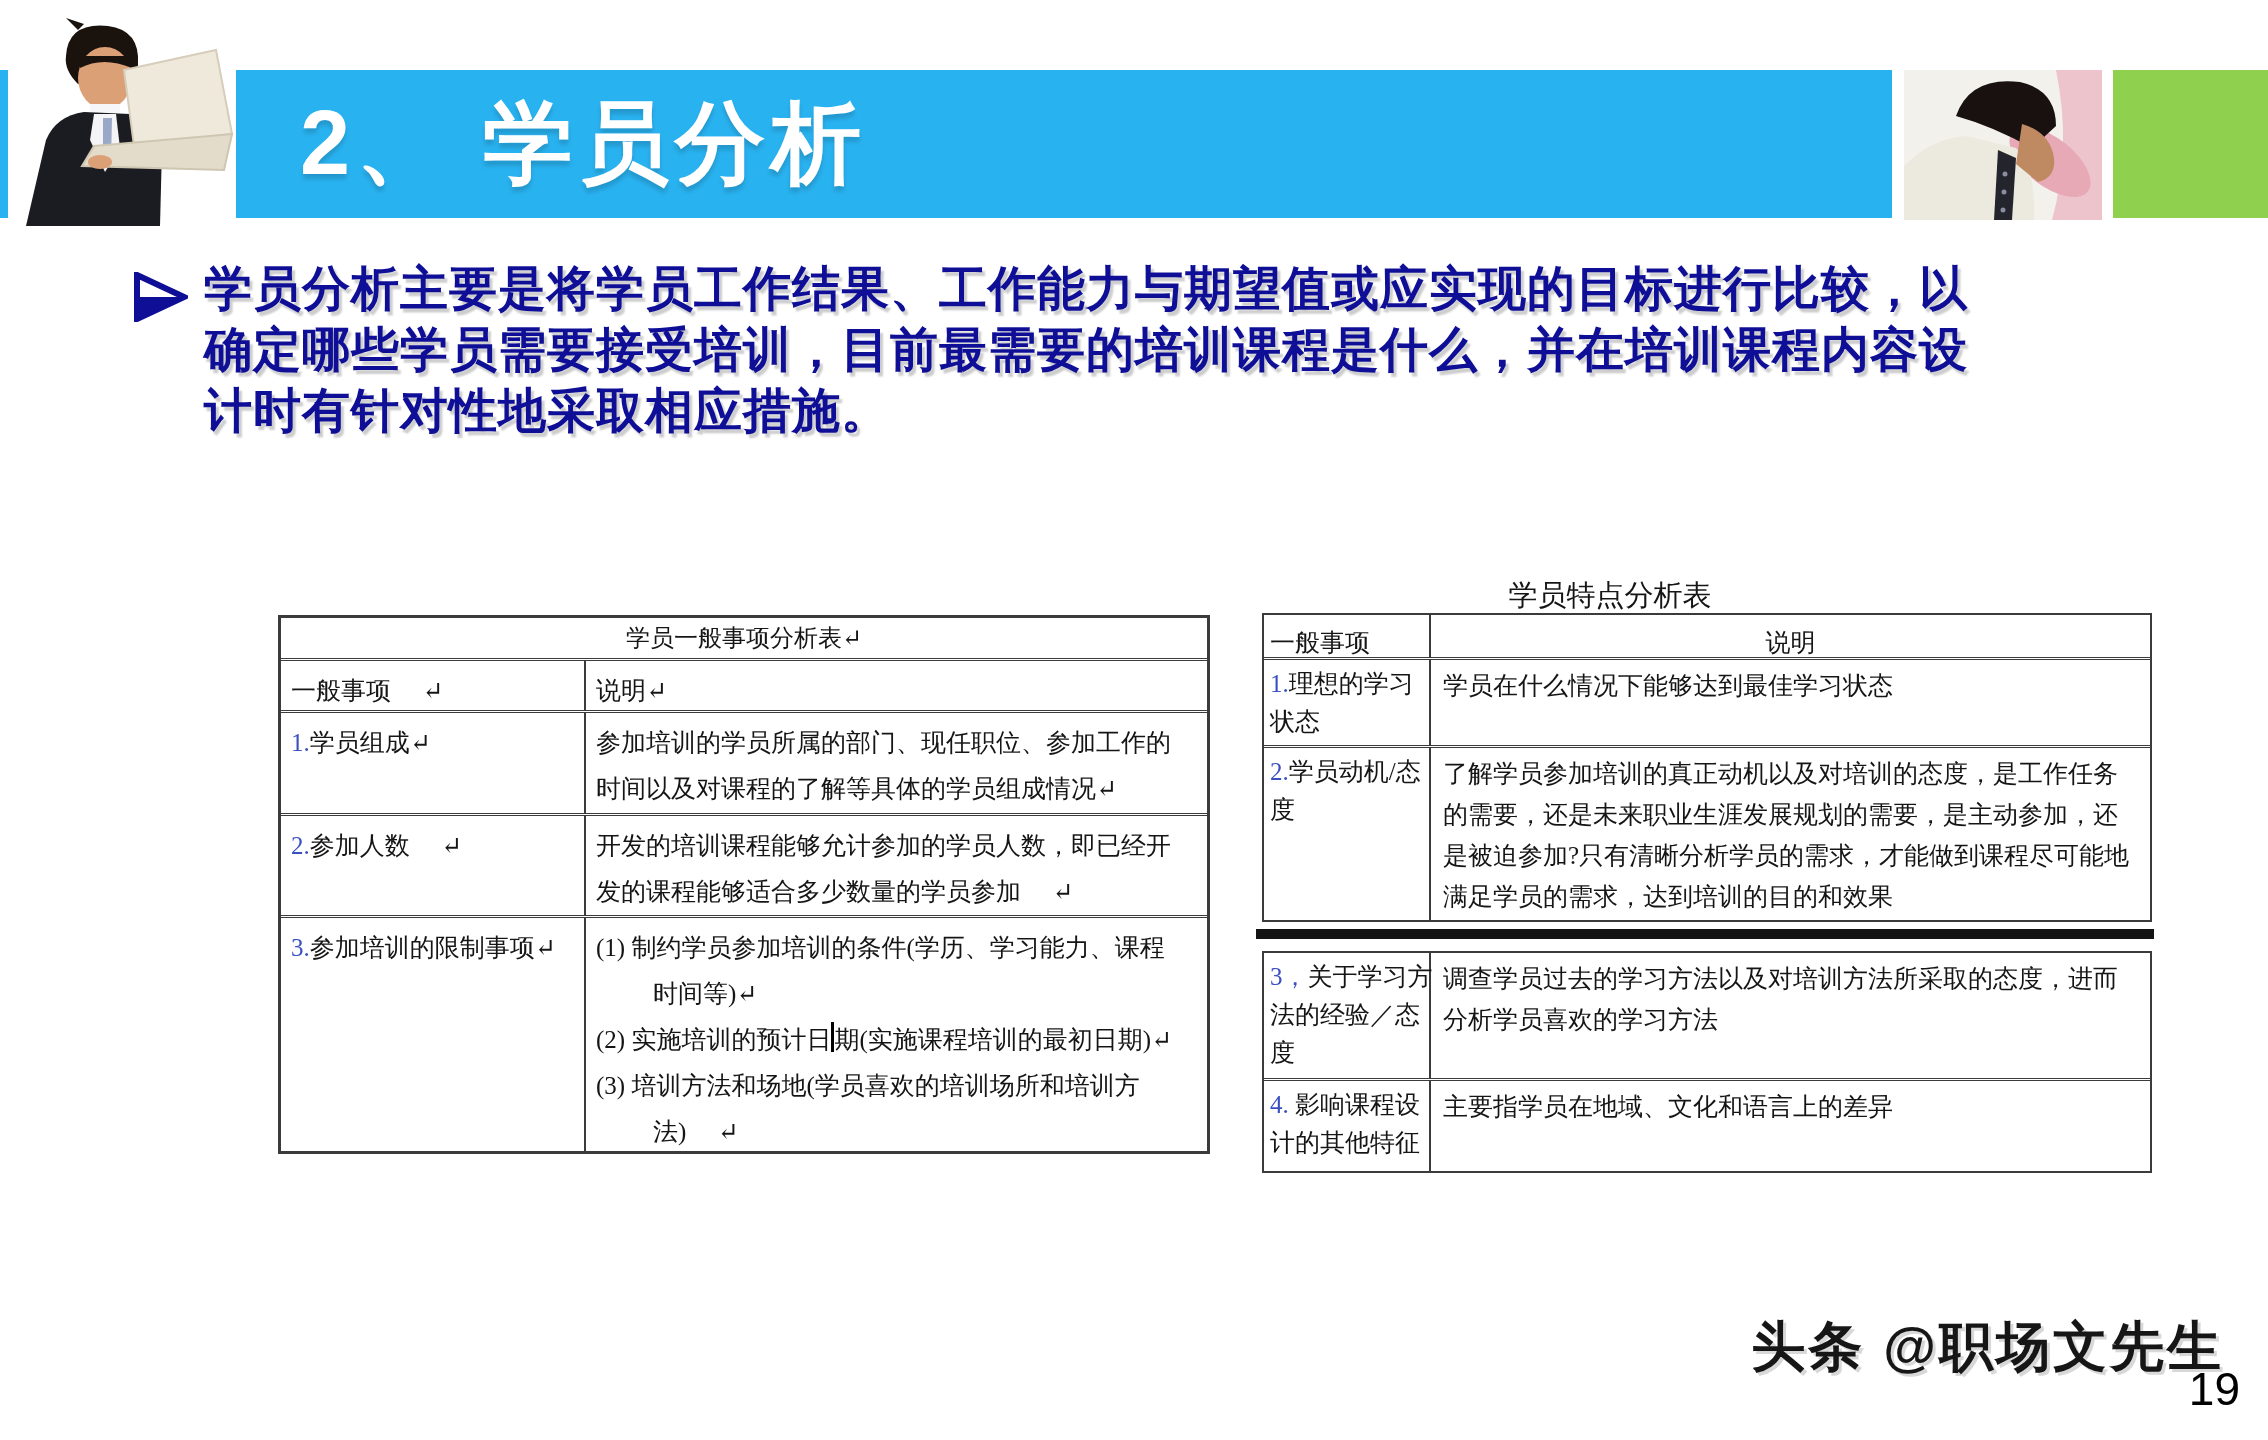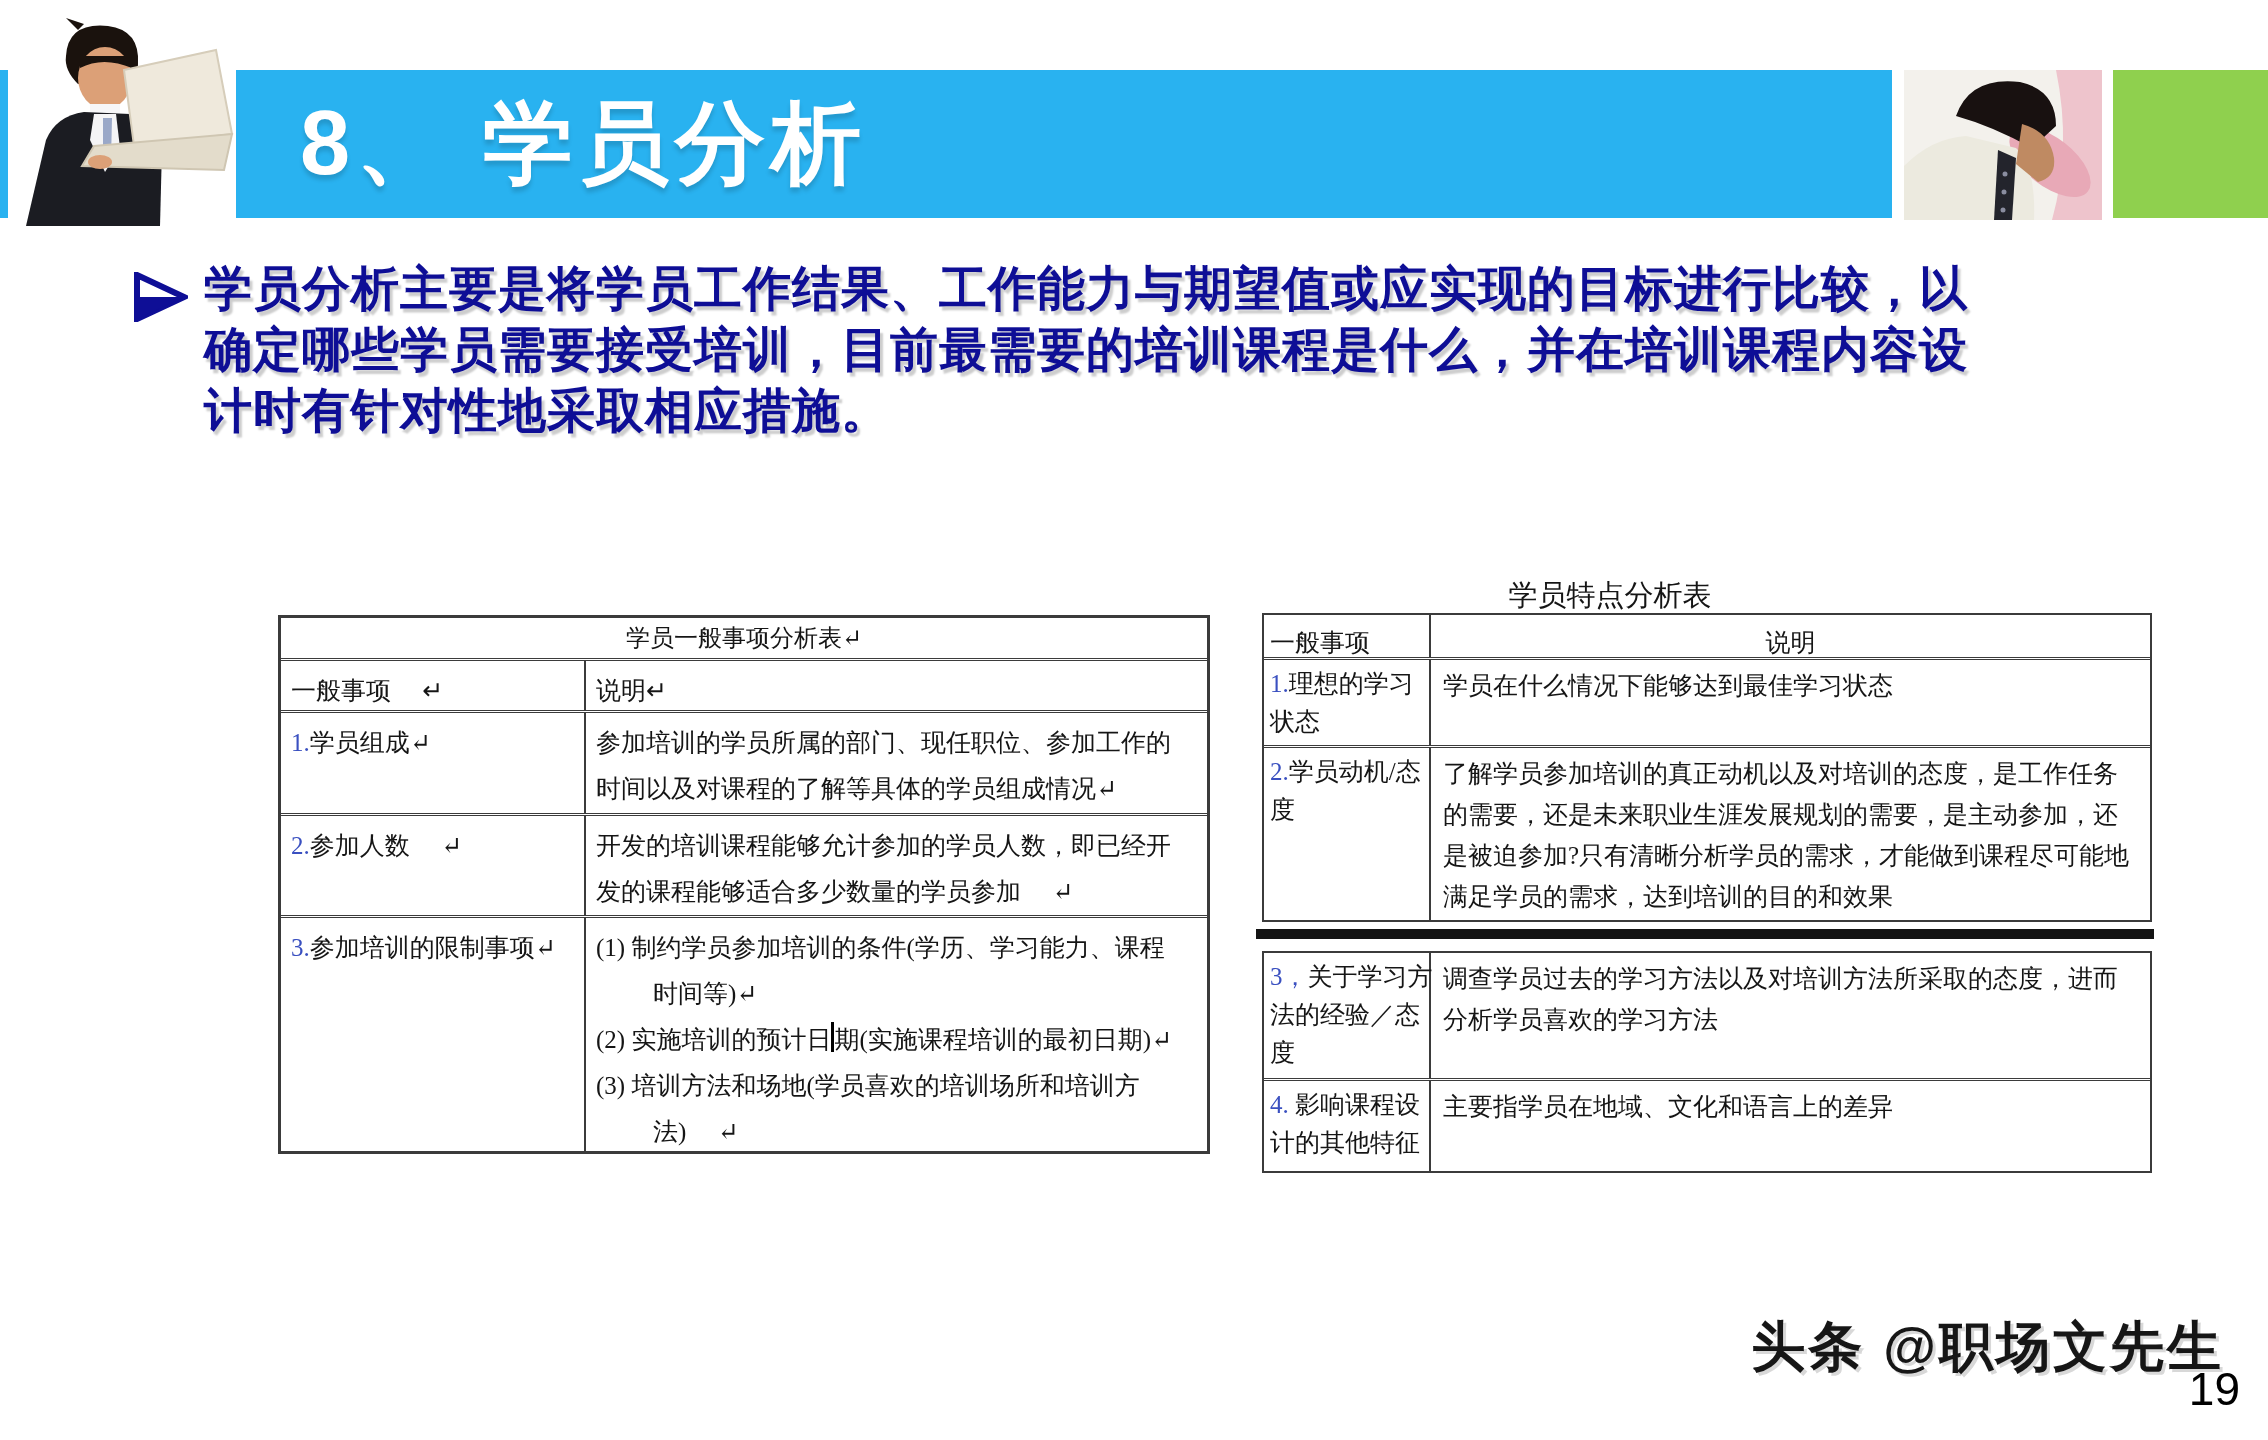--- a/index.html
+++ b/index.html
@@ -28,21 +28,21 @@
   
   .wtable{position:absolute;background:#ffffff;border:3px solid #3b3b3b;
     font-family:"Liberation Serif","DejaVu Serif",serif;color:#151515;font-size:25px;}
   .ltable{left:278px;top:615px;width:926px;}
   .lt-title{height:40px;line-height:40px;text-align:center;font-size:24px;
     border-bottom:3px double #3b3b3b;white-space:pre;}
   .trow{display:flex;border-bottom:3px double #3b3b3b;box-sizing:border-box;}
   .trow:last-child{border-bottom:none;}
   .lt-c1{width:305px;border-right:2px solid #3b3b3b;padding:7px 0 0 10px;box-sizing:border-box;}
   .lt-c2{flex:1;padding:7px 0 0 10px;box-sizing:border-box;}
-  .h-head{height:52px;font-family:Liberation Serif, serif;} .h-r1{height:103px;} .h-r2{height:102px;} .h-r3{height:233px;}
+  .h-head{height:52px;} .h-r1{height:103px;} .h-r2{height:102px;} .h-r3{height:233px;}
   .ln{white-space:pre;line-height:46px;}
   .ln.indent{padding-left:57px;}
   .num{color:#3A50C0;}
   .caret{display:inline-block;width:3px;height:30px;background:#000;vertical-align:-4px;}
   
   .rt-title{position:absolute;left:1430px;top:576px;width:360px;text-align:center;
     font-family:"Liberation Serif","DejaVu Serif",serif;font-size:29px;color:#151515;white-space:pre;}
   .rtable1{left:1262px;top:613px;width:886px;border-width:2px;}
   .rtable2{left:1262px;top:951px;width:886px;border-width:2px;}
   .rt-c1{width:167px;border-right:2px solid #3b3b3b;padding:5px 4px 0 6px;box-sizing:border-box;}
@@ -59,21 +59,21 @@
     letter-spacing:3px;white-space:pre;text-shadow:3px 3px 0 rgba(190,190,190,0.6);
   }
   .page-number{position:absolute;right:28px;bottom:24px;font-size:46px;color:#000;}
 </style>
 </head>
 <body>
 
 <div id="slide">
 
   <div class="banner"></div>
-  <div class="slide-title">8、 学员分析</div>
+  <div class="slide-title">2、 学员分析</div>
 
   <div class="photo photo-left">
     <svg width="228" height="210" viewBox="0 0 228 210">
       <rect x="0" y="0" width="228" height="210" fill="#ffffff"></rect>
       <path d="M58 40 Q60 6 100 10 Q132 14 130 48 Q130 62 122 70 L70 68 Q56 54 58 40 Z" fill="#1a120d"></path>
       <path d="M70 14 L58 2 L76 8 Z" fill="#1a120d"></path>
       <ellipse cx="97" cy="62" rx="27" ry="31" fill="#dca077"></ellipse>
       <path d="M72 52 Q95 40 124 52 L124 40 L72 40 Z" fill="#1a120d"></path>
       <rect x="82" y="88" width="30" height="18" fill="#f6f6f8"></rect>
       <path d="M18 210 L38 124 Q48 100 76 96 L122 98 Q152 104 154 132 L152 210 Z" fill="#1b1c22"></path>

